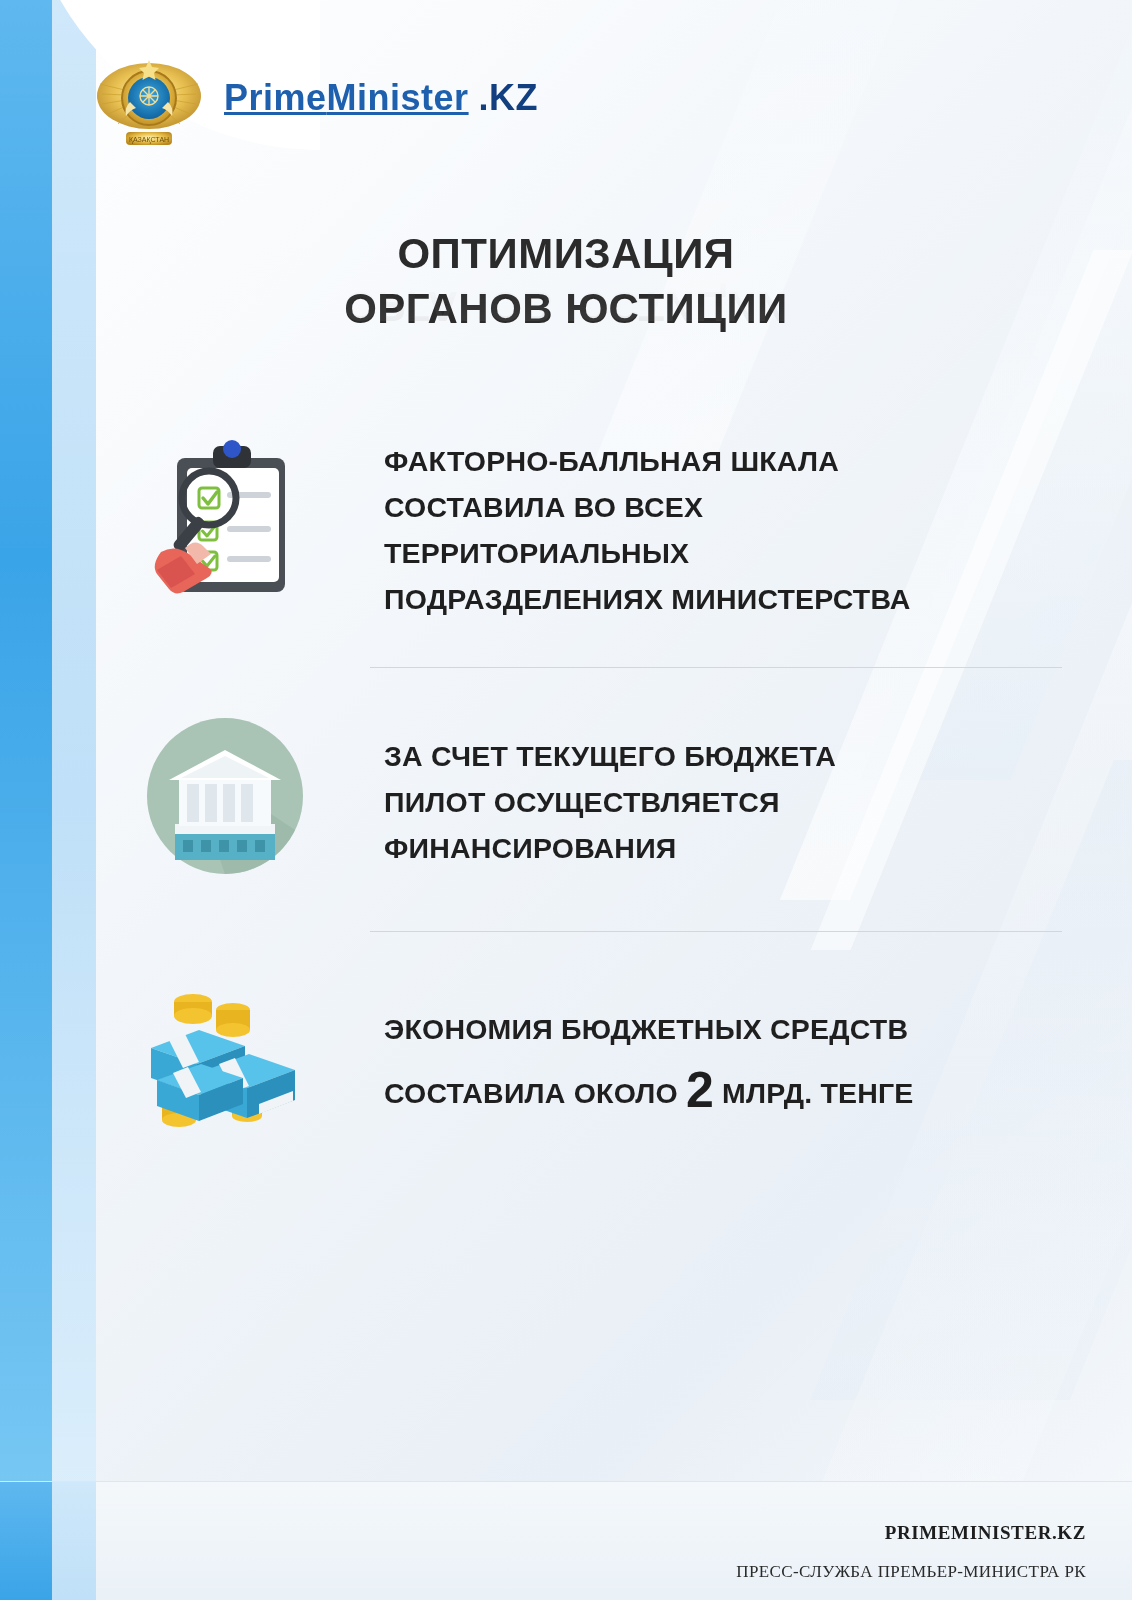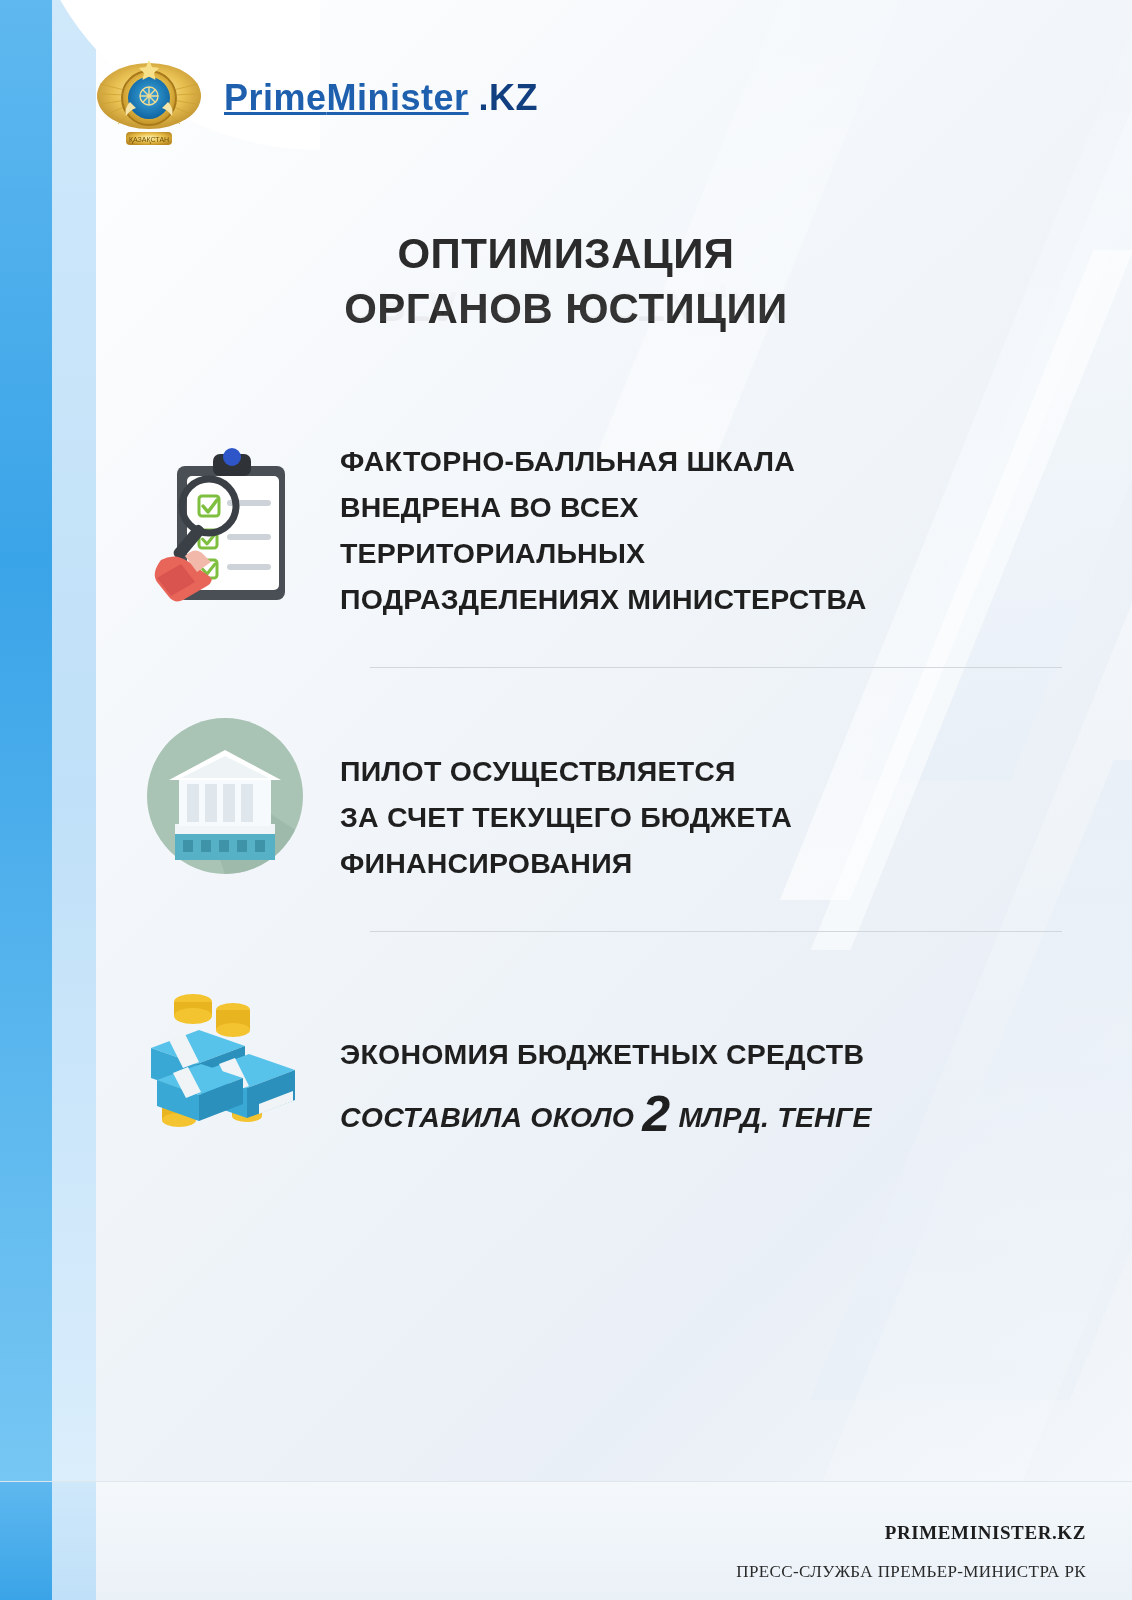--- a/index.html
+++ b/index.html
@@ -123,22 +123,22 @@
 
   
   .rows {
     position: absolute;
     left: 130px;
     right: 70px;
     top: 432px;
   }
   .row {
     display: flex;
-    align-items: flex-end;
-    gap: 20px;
+    align-items: center;
+    gap: 64px;
   }
   .row .icon-cell {
     width: 190px;
     flex: none;
     display: flex;
     justify-content: center;
     align-items: flex-start;
   }
   .row .text-cell {
     flex: 1;
@@ -152,21 +152,21 @@
   .row-divider {
     height: 1px;
     background: #d2d7dc;
     margin: 44px 0 44px 240px;
   }
   .big-num {
     font-size: 50px;
     line-height: 1;
     vertical-align: -4px;
   }
-  .row3-line2 { margin-top: 12px; font-style: italic; }
+  .row3-line2 { margin-top: 12px; }
 
   
   .footer-bar {
     position: absolute;
     left: 0; right: 0; bottom: 0;
     height: 118px;
     background: linear-gradient(180deg, #f4f8fb 0%, #eaf1f7 100%);
     border-top: 1px solid #dfe6ec;
   }
   .footer-rail {
@@ -308,21 +308,21 @@
           <circle cx="74" cy="58" r="27" fill="none" stroke="#3b4046" stroke-width="7"></circle>
           <rect x="48" y="74" width="12" height="40" rx="5" fill="#3b4046" transform="rotate(40 54 94)"></rect>
 
           <path d="M26 112 q14 -8 28 2 l20 14 q6 5 -2 10 l-24 14 q-8 4 -14 -3 l-12 -15 q-6 -9 4 -22 z" fill="#e8655a"></path>
           <path d="M22 130 l24 -14 14 18 -24 14 z" fill="#d9534f"></path>
           <path d="M50 108 q10 -10 18 -2 l8 8 -14 10 z" fill="#f2b9ab"></path>
         </svg>
       </div>
       <div class="text-cell">
         <div>ФАКТОРНО-БАЛЛЬНАЯ ШКАЛА</div>
-        <div>ВНЕДРЕНА ВО ВСЕХ</div>
+        <div>СОСТАВИЛА ВО ВСЕХ</div>
         <div>ТЕРРИТОРИАЛЬНЫХ</div>
         <div>ПОДРАЗДЕЛЕНИЯХ МИНИСТЕРСТВА</div>
       </div>
     </div>
 
     <div class="row-divider"></div>
 
     <div class="row">
       <div class="icon-cell">
         <svg width="180" height="175" viewBox="0 0 180 175">
@@ -344,22 +344,22 @@
           <g fill="#3e93a8">
             <rect x="48" y="128" width="10" height="12"></rect>
             <rect x="66" y="128" width="10" height="12"></rect>
             <rect x="84" y="128" width="10" height="12"></rect>
             <rect x="102" y="128" width="10" height="12"></rect>
             <rect x="120" y="128" width="10" height="12"></rect>
           </g>
         </svg>
       </div>
       <div class="text-cell">
+        <div>ЗА СЧЕТ ТЕКУЩЕГО БЮДЖЕТА</div>
         <div>ПИЛОТ ОСУЩЕСТВЛЯЕТСЯ</div>
-        <div>ЗА СЧЕТ ТЕКУЩЕГО БЮДЖЕТА</div>
         <div>ФИНАНСИРОВАНИЯ</div>
       </div>
     </div>
 
     <div class="row-divider"></div>
 
     <div class="row">
       <div class="icon-cell">
         <svg width="180" height="165" viewBox="0 0 180 165">
 

